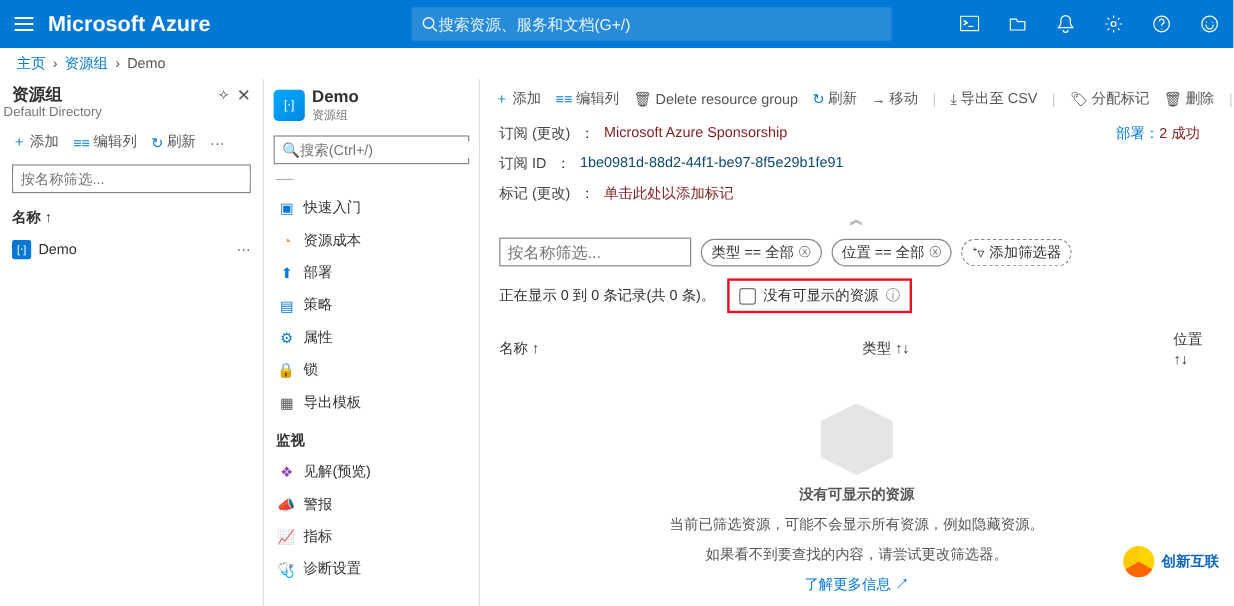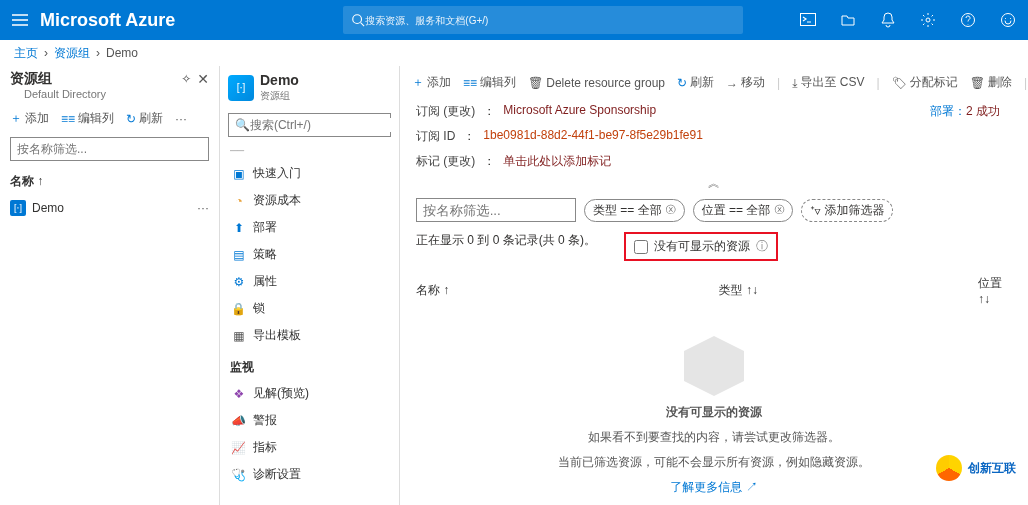--- a/index.html
+++ b/index.html
@@ -2,34 +2,34 @@
 <html><head>
 <meta charset="utf-8">
 <style>
 *{box-sizing:border-box;margin:0;padding:0;font-family:"Segoe UI","Microsoft YaHei",sans-serif}
 body{width:1028px;height:505px;overflow:hidden;font-size:12px;color:#323130;background:#fff}
 .topbar{height:40px;background:#0078d4;color:#fff;display:flex;align-items:center}
 .hamburger{width:40px;display:flex;justify-content:center;cursor:pointer}
 .brand{font-weight:600;font-size:18px;padding-right:40px}
 .search-wrap{flex:1;display:flex;justify-content:flex-start;padding-left:128px}
 .search-box{width:400px;height:28px;background:rgba(255,255,255,.15);display:flex;align-items:center;border-radius:2px;padding:0 8px;color:#fff}
-.search-box input{background:transparent;border:0;outline:0;color:#000000;flex:1;font-size:10px}
+.search-box input{background:transparent;border:0;outline:0;color:#000000;flex:1;font-size:13px}
 .search-box input::placeholder{color:rgba(255,255,255,.9)}
 .top-icons{display:flex;gap:0}
 .top-icons .ti{width:40px;height:40px;display:flex;align-items:center;justify-content:center;cursor:pointer}
 .breadcrumb{height:26px;display:flex;align-items:center;padding:0 14px;gap:6px;color:#0078d4;font-size:12px}
 .breadcrumb span.sep{color:#555}
 .breadcrumb .current{color:#555}
 .layout{display:flex;height:calc(505px - 40px - 26px)}
 .panel1{width:220px;border-right:1px solid #ddd;display:flex;flex-direction:column}
 .p1-head{display:flex;align-items:center;padding:4px 10px 0 10px}
 .p1-head h3{font-size:14px;font-weight:600;flex:1}
 .pin{color:#555;cursor:pointer;margin-left:6px}
 .closex{color:#555;cursor:pointer;margin-left:6px;font-size:14px}
-.sub{color:#777;padding:0 24px 6px;font-size:11px}
+.sub{color:#777;padding:0 3px 6px;font-size:11px}
 .toolbar{display:flex;align-items:center;padding:4px 10px;gap:12px;color:#555}
 .tbtn{display:flex;align-items:center;gap:3px;cursor:pointer}
 .tbtn .plus{color:#0078d4}
 .filter-input{margin:6px 10px;height:24px;border:1px solid #888;display:flex;align-items:center}
 .filter-input input{border:0;outline:0;flex:1;padding:0 6px;font-size:12px}
 .colhead{padding:6px 10px;font-weight:600;font-size:12px;color:#333}
 .rgitem{display:flex;align-items:center;padding:4px 10px;cursor:pointer}
 .rgitem .badge{width:16px;height:16px;background:#0078d4;color:#fff;font-size:9px;display:flex;align-items:center;justify-content:center;border-radius:2px;margin-right:6px}
 .rgitem .dots{margin-left:auto;color:#555}
 .panel2{width:180px;border-right:1px solid #ddd;display:flex;flex-direction:column;overflow-y:auto}
@@ -42,29 +42,29 @@
 .group{padding:10px 10px 4px;font-weight:600;color:#333;font-size:12px}
 .menuitem{display:flex;align-items:center;gap:7px;padding:5px 12px;cursor:pointer;font-size:12px;color:#333}
 .menuitem .mi{width:14px;display:flex;justify-content:center;font-size:12px}
 .panel3{flex:1;display:flex;flex-direction:column;overflow:hidden;position:relative}
 .p3-toolbar{display:flex;align-items:center;gap:12px;padding:8px 12px;color:#555;font-size:12px;border-bottom:0;white-space:nowrap;overflow:hidden}
 .p3-toolbar .tbtn{color:#555}
 .p3-toolbar .sep{color:#ccc}
 .info{padding:4px 16px;display:flex;gap:8px;font-size:12px}
 .info .lab{color:#444}
 .info a{color:#7f1d1d;text-decoration:none;cursor:pointer}
-.info .val{color:#c2410c}
+.info .val{color:#0c4a6e}
 .deps{color:#0078d4;margin-left:auto;padding-right:12px}
 .collapse-bar{height:18px;display:flex;align-items:center;justify-content:center;color:#888;cursor:pointer;border-top:1px solid transparent}
 .filters{display:flex;align-items:center;gap:8px;padding:6px 16px}
 .filters .finput{width:160px;height:24px;border:1px solid #888;padding:0 6px}
 .pill{border:1px solid #888;border-radius:12px;padding:2px 8px;display:flex;align-items:center;gap:4px;cursor:pointer;font-size:12px}
 .pill .x{font-size:10px;color:#666}
 .pill.dashed{border-style:dashed}
-.statusline{padding:4px 16px;display:flex;gap:28px}
+.statusline{padding:4px 16px;display:flex;align-items:center;gap:10px}
 .redbox{border:2px solid #e81123;padding:4px 8px;display:flex;align-items:center;gap:6px}
 .redbox input{width:14px;height:14px}
 .tablehead{display:flex;padding:10px 16px;color:#333;font-weight:400}
 .tablehead div{display:flex;align-items:center;gap:3px}
 .th-name{width:350px}
 .th-type{width:300px}
 .empty{flex:1;display:flex;flex-direction:column;align-items:center;justify-content:flex-start;padding-top:20px;color:#555;gap:8px;font-size:12px}
 .empty .cubebig{width:60px;height:60px;background:#e5e5e5;transform:rotate(0);clip-path:polygon(50% 0,100% 25%,100% 75%,50% 100%,0 75%,0 25%)}
 .empty a{color:#0078d4;text-decoration:none}
 .logo-water{position:absolute;right:12px;bottom:24px;display:flex;align-items:center;gap:6px;color:#0a66c2;font-weight:600}
@@ -327,22 +327,22 @@
           <span>类型 ↑↓</span>
         </div>
       <div style="margin-left:auto">
           <span>位置 ↑↓</span>
         </div>
     </div>
 
     <div class="empty">
       <div class="cubebig"></div>
       <div style="font-weight:700">没有可显示的资源</div>
+      <div>当前已筛选资源，可能不会显示所有资源，例如隐藏资源。</div>
       <div>如果看不到要查找的内容，请尝试更改筛选器。</div>
-      <div>当前已筛选资源，可能不会显示所有资源，例如隐藏资源。</div>
       <a>了解更多信息 ↗</a>
     </div>
 
     <div class="logo-water">
       <div class="arc"></div>
       <span>创新互联</span>
     </div>
   </div>
 </div>
 

